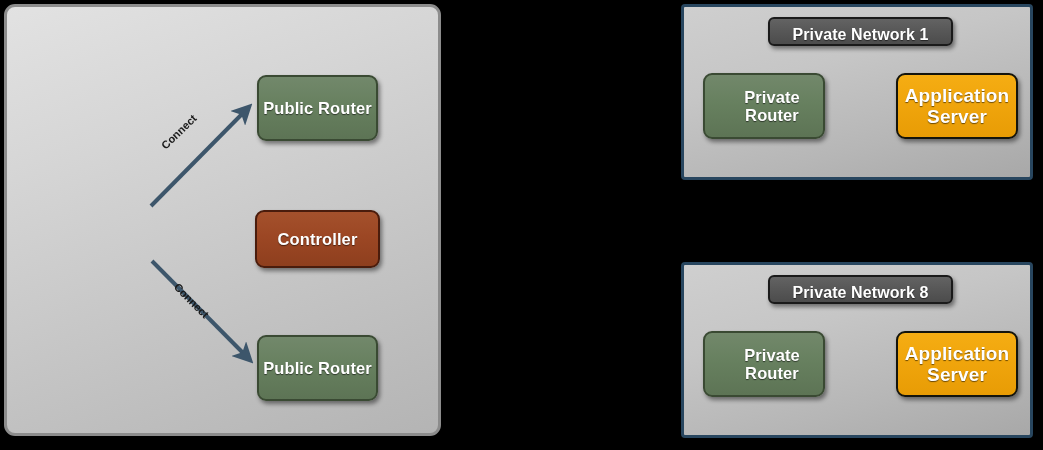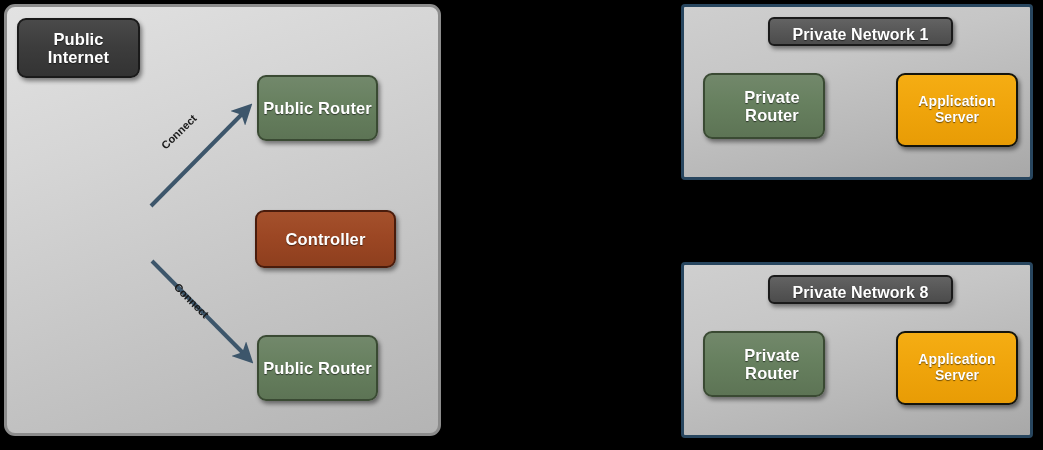--- a/index.html
+++ b/index.html
@@ -92,21 +92,21 @@
     width: 121px;
     height: 66px;
     border: 2px solid #3a4a33;
     background: linear-gradient(180deg, #72886b 0%, #67805f 45%, #5d7455 100%);
     font-size: 16.5px;
   }
 
   .controller {
     left: 248px;
     top: 203px;
-    width: 141px;
+    width: 125px;
     height: 58px;
     border: 2px solid #4a1c0c;
     background: linear-gradient(180deg, #a4512c 0%, #9c4724 45%, #8e3f1e 100%);
     font-size: 16.5px;
   }
 
   
   .arrow-layer {
     position: absolute;
     left: 0; top: 0;
@@ -179,43 +179,40 @@
     border: 2px solid #3a4a33;
     background: linear-gradient(180deg, #72886b 0%, #67805f 45%, #5d7455 100%);
     font-size: 16.5px;
     padding-left: 16px;
   }
 
   .app-server {
     left: 212px;
     top: 66px;
     width: 122px;
-    height: 74px;
+    height: 66px;
     border: 2.5px solid #14140c;
     background: linear-gradient(180deg, #f5ad13 0%, #f0a50c 45%, #e89c05 100%);
-    font-size: 14px;
+    font-size: 19px;
   }
 
   .node-label {
     display: block;
     width: 100%;
     padding: 0 3px;
     box-sizing: border-box;
   }
 </style>
 </head>
 <body>
 
 <div class="stage">
 
   <div class="public-panel">
 
-    <div class="node public-internet-badge">
-      <span class="node-label">Public Internet</span>
-    </div>
 
 
     <div class="node public-router-top">
       <span class="node-label">Public Router</span>
     </div>
 
     <div class="node controller">
       <span class="node-label">Controller</span>
     </div>
 

